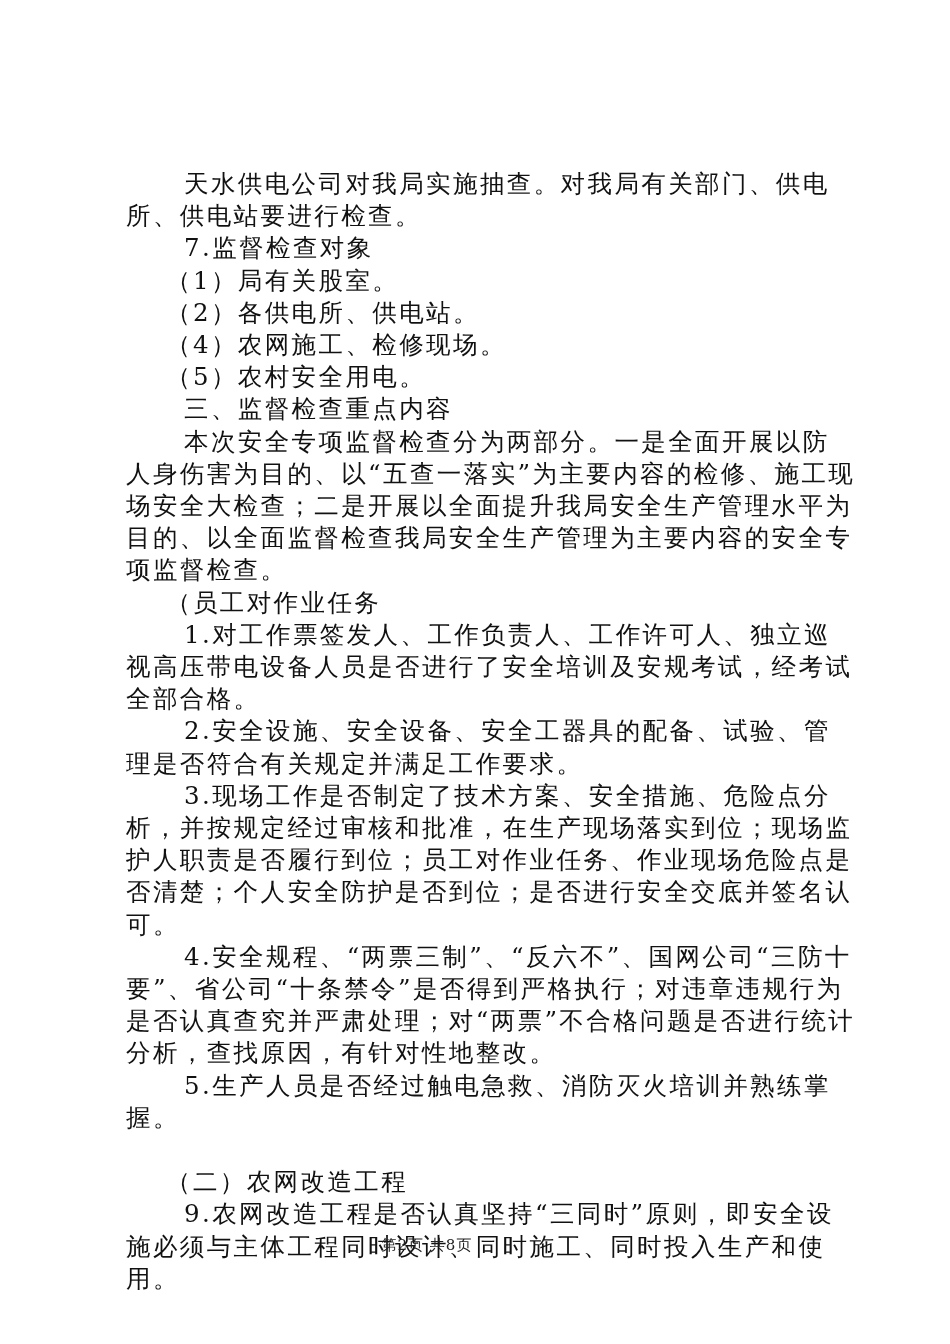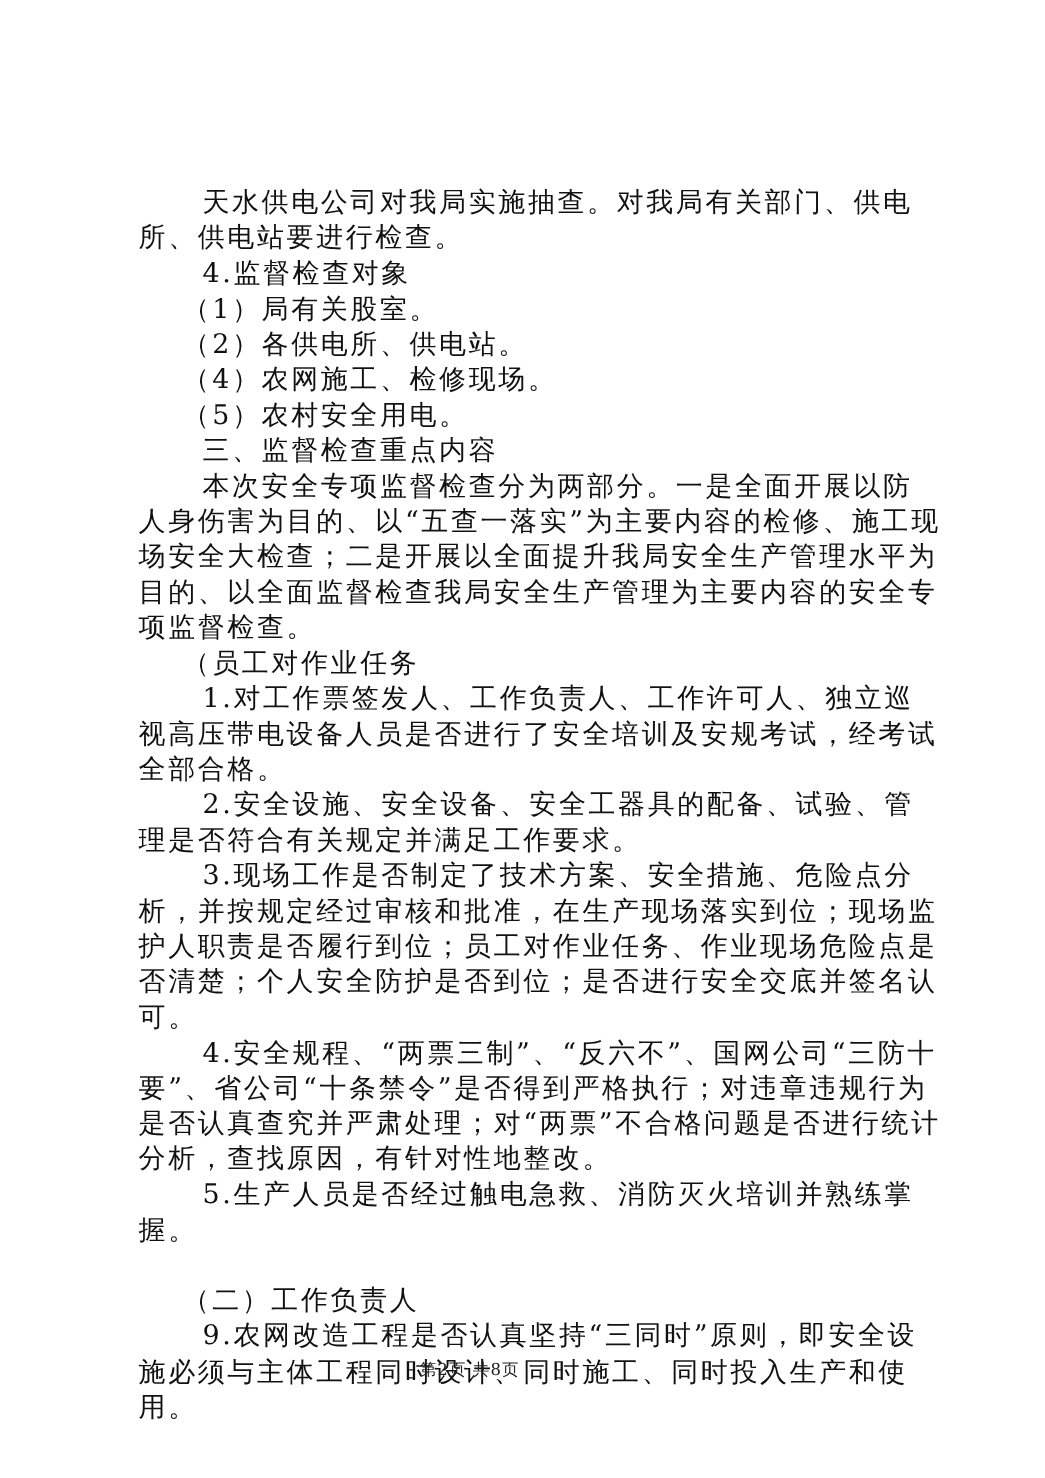--- a/index.html
+++ b/index.html
@@ -52,32 +52,32 @@
       letter-spacing: 1px;
       color: #222222;
     }
   </style>
 </head>
 <body>
 
 <div class="page">
   <div class="body-text">
     <p class="para indent2">天水供电公司对我局实施抽查。对我局有关部门、供电所、供电站要进行检查。</p>
-    <p class="para indent2">4.监督检查对象</p>
+    <p class="para indent2">7.监督检查对象</p>
     <p class="para indent-item">（1）局有关股室。</p>
     <p class="para indent-item">（2）各供电所、供电站。</p>
     <p class="para indent-item">（4）农网施工、检修现场。</p>
     <p class="para indent-item">（5）农村安全用电。</p>
     <p class="para indent2">三、监督检查重点内容</p>
     <p class="para indent2">本次安全专项监督检查分为两部分。一是全面开展以防人身伤害为目的、以“五查一落实”为主要内容的检修、施工现场安全大检查；二是开展以全面提升我局安全生产管理水平为目的、以全面监督检查我局安全生产管理为主要内容的安全专项监督检查。</p>
     <p class="para indent-item">（员工对作业任务</p>
     <p class="para indent2">1.对工作票签发人、工作负责人、工作许可人、独立巡视高压带电设备人员是否进行了安全培训及安规考试，经考试全部合格。</p>
     <p class="para indent2">2.安全设施、安全设备、安全工器具的配备、试验、管理是否符合有关规定并满足工作要求。</p>
     <p class="para indent2">3.现场工作是否制定了技术方案、安全措施、危险点分析，并按规定经过审核和批准，在生产现场落实到位；现场监护人职责是否履行到位；员工对作业任务、作业现场危险点是否清楚；个人安全防护是否到位；是否进行安全交底并签名认可。</p>
     <p class="para indent2">4.安全规程、“两票三制”、“反六不”、国网公司“三防十要”、省公司“十条禁令”是否得到严格执行；对违章违规行为是否认真查究并严肃处理；对“两票”不合格问题是否进行统计分析，查找原因，有针对性地整改。</p>
     <p class="para indent2">5.生产人员是否经过触电急救、消防灭火培训并熟练掌握。</p>
     <div class="para blank"></div>
-    <p class="para indent-item">（二）工作负责人</p>
+    <p class="para indent-item">（二）农网改造工程</p>
     <p class="para indent2">9.农网改造工程是否认真坚持“三同时”原则，即安全设施必须与主体工程同时设计、同时施工、同时投入生产和使用。</p>
   </div>
 
   <div class="footer">第2页 共8页</div>
 </div>
 
 </body></html>

